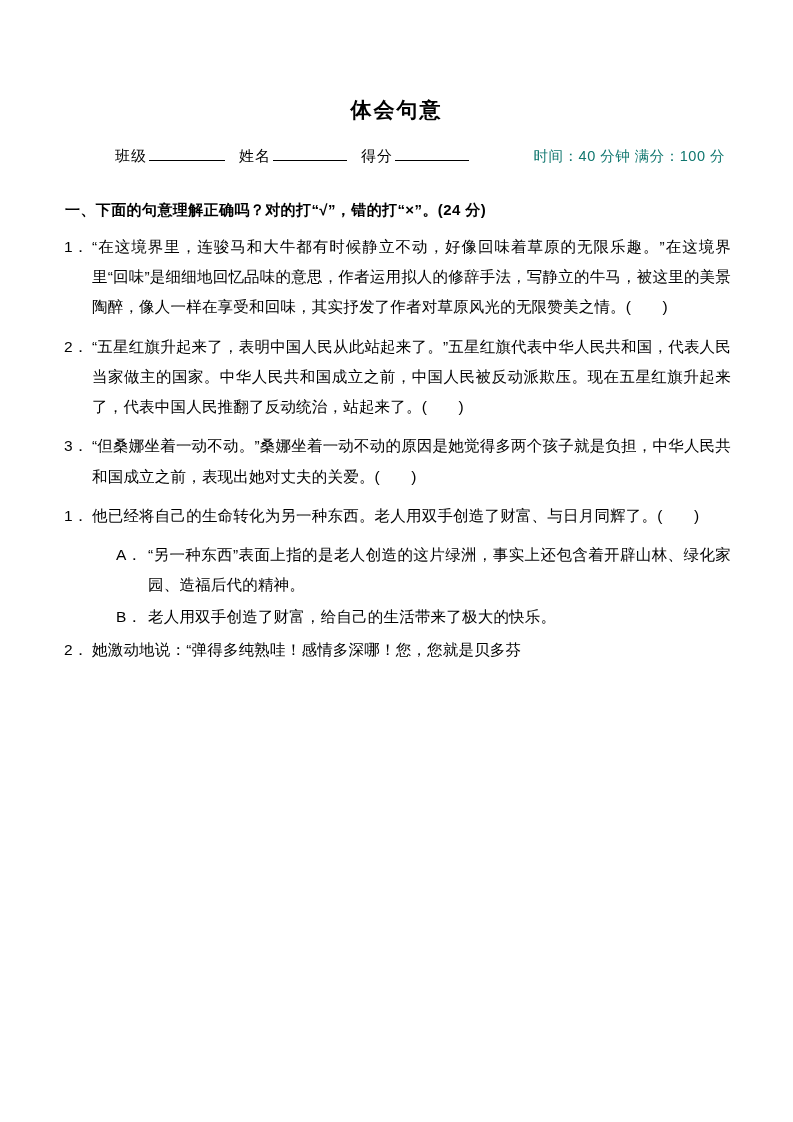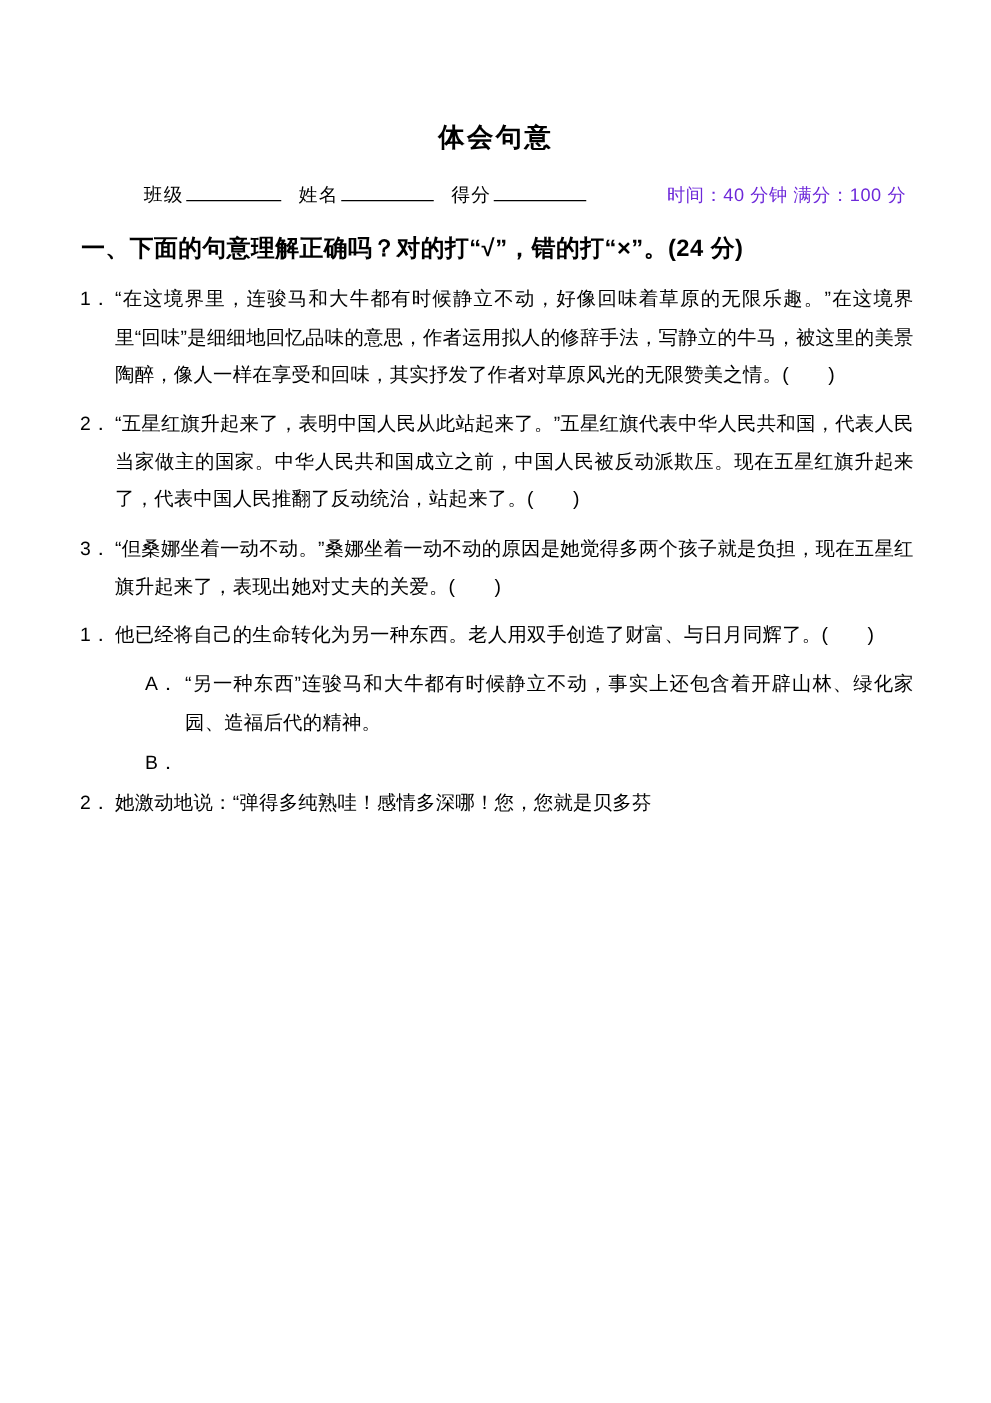--- a/index.html
+++ b/index.html
@@ -26,21 +26,21 @@
     font-size: 21px;
     font-weight: bold;
     color: #000;
     letter-spacing: 2px;
     margin: 0 0 22px 0;
   }
   .info-row {
     display: flex;
     align-items: baseline;
     font-size: 15px;
-    margin-bottom: 19px;
+    margin-bottom: 32px;
     padding-left: 53px;
   }
   .info-field {
     white-space: nowrap;
     margin-right: 14px;
   }
   .info-field .lbl {
     letter-spacing: 1px;
   }
   .info-field .blank {
@@ -48,28 +48,28 @@
     width: 76px;
     border-bottom: 1px solid #000;
     height: 14px;
     margin-left: 2px;
   }
   .info-field.narrow .blank {
     width: 74px;
   }
   .meta {
     margin-left: auto;
-    color: #6d28d9;
+    color: #0f766e;
     font-size: 14.5px;
     white-space: nowrap;
     letter-spacing: 0.5px;
     padding-right: 6px;
   }
   .section-head {
-    font-size: 19px;
+    font-size: 15px;
     font-weight: bold;
     letter-spacing: 0.4px;
     margin: 14px 0 10px 0;
     padding-left: 3px;
     line-height: 1.6;
   }
   .q {
     display: flex;
     margin-bottom: 9px;
     font-size: 15.5px;
@@ -137,36 +137,37 @@
     <span class="body">“在这境界里，连骏马和大牛都有时候静立不动，好像回味着草原的无限乐趣。”在这境界里“回味”是细细地回忆品味的意思，作者运用拟人的修辞手法，写静立的牛马，被这里的美景陶醉，像人一样在享受和回味，其实抒发了作者对草原风光的无限赞美之情。(　　)</span>
   </div>
 
   <div class="q">
     <span class="num">2．</span>
     <span class="body">“五星红旗升起来了，表明中国人民从此站起来了。”五星红旗代表中华人民共和国，代表人民当家做主的国家。中华人民共和国成立之前，中国人民被反动派欺压。现在五星红旗升起来了，代表中国人民推翻了反动统治，站起来了。(　　)</span>
   </div>
 
   <div class="q">
     <span class="num">3．</span>
-    <span class="body">“但桑娜坐着一动不动。”桑娜坐着一动不动的原因是她觉得多两个孩子就是负担，现在五星红旗升起来了，表现出她对丈夫的关爱。(　　)</span>
+    <span class="body">“但桑娜坐着一动不动。”桑娜坐着一动不动的原因是她觉得多两个孩子就是负担，中华人民共和国成立之前，表现出她对丈夫的关爱。(　　)</span>
   </div>
 
 
   <div class="q">
     <span class="num">1．</span>
     <span class="body">他已经将自己的生命转化为另一种东西。老人用双手创造了财富、与日月同辉了。(　　)</span>
   </div>
 
   <div class="opt">
     <span class="mark">A．</span>
-    <span class="otext">“另一种东西”连骏马和大牛都有时候静立不动，事实上还包含着开辟山林、绿化家园、造福后代的精神。</span>
+    <span class="otext">“另一种东西”表面上指的是老人创造的这片绿洲，事实上还包含着开辟山林、绿化家园、造福后代的精神。</span>
   </div>
 
   <div class="opt">
     <span class="mark">B．</span>
+    <span class="otext">老人用双手创造了财富，给自己的生活带来了极大的快乐。</span>
   </div>
 
   <div class="q">
     <span class="num">2．</span>
     <span class="body">她激动地说：“弹得多纯熟哇！感情多深哪！您，您就是贝多芬</span>
   </div>
 
 </div>
 
 </body></html>

